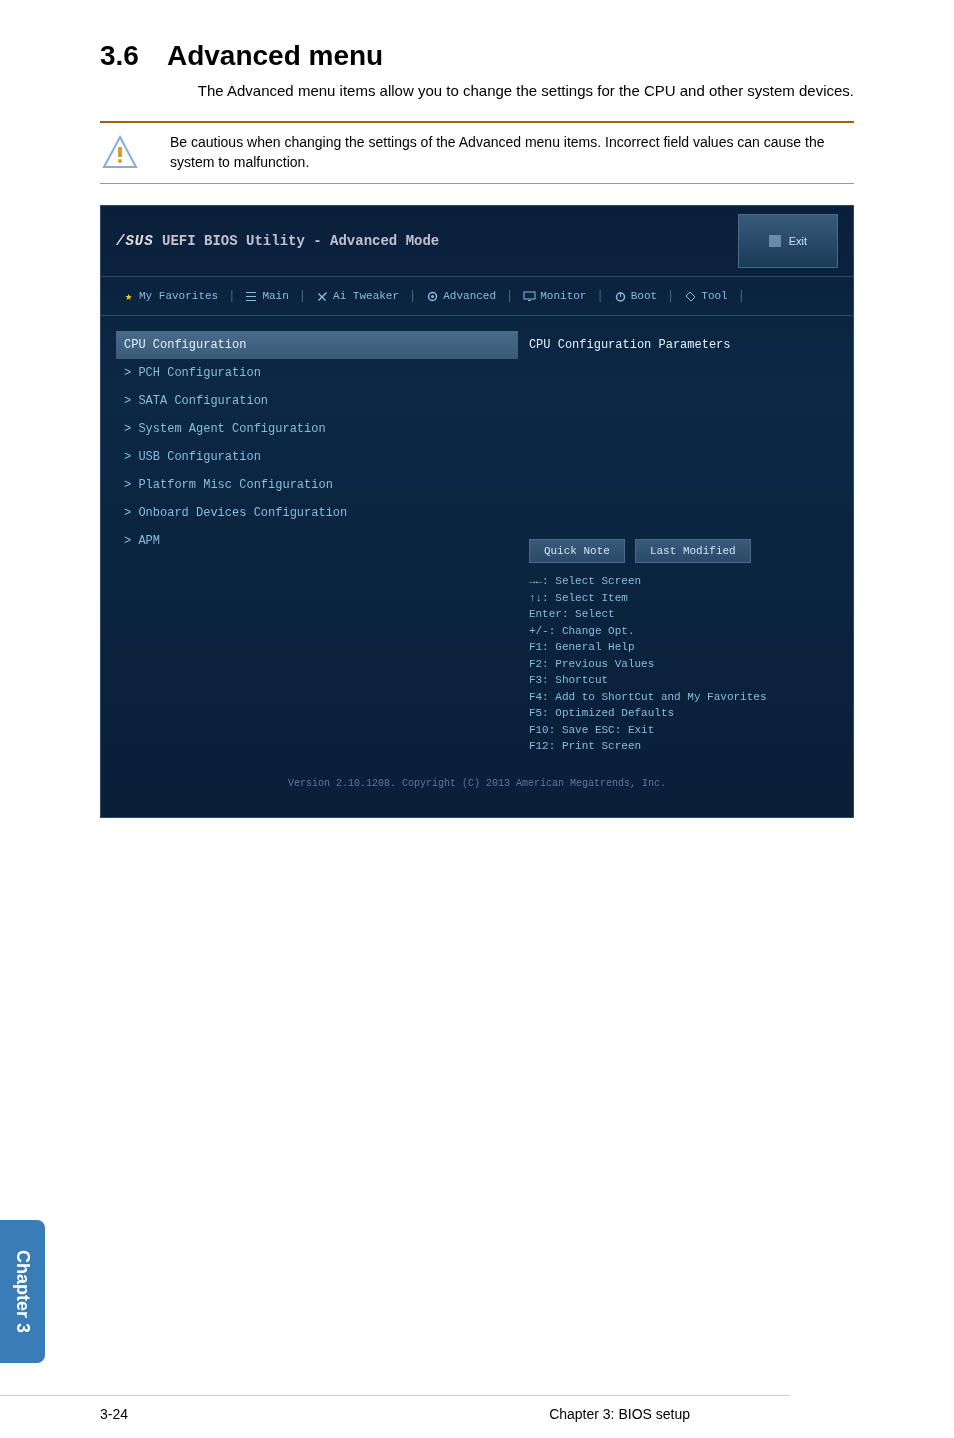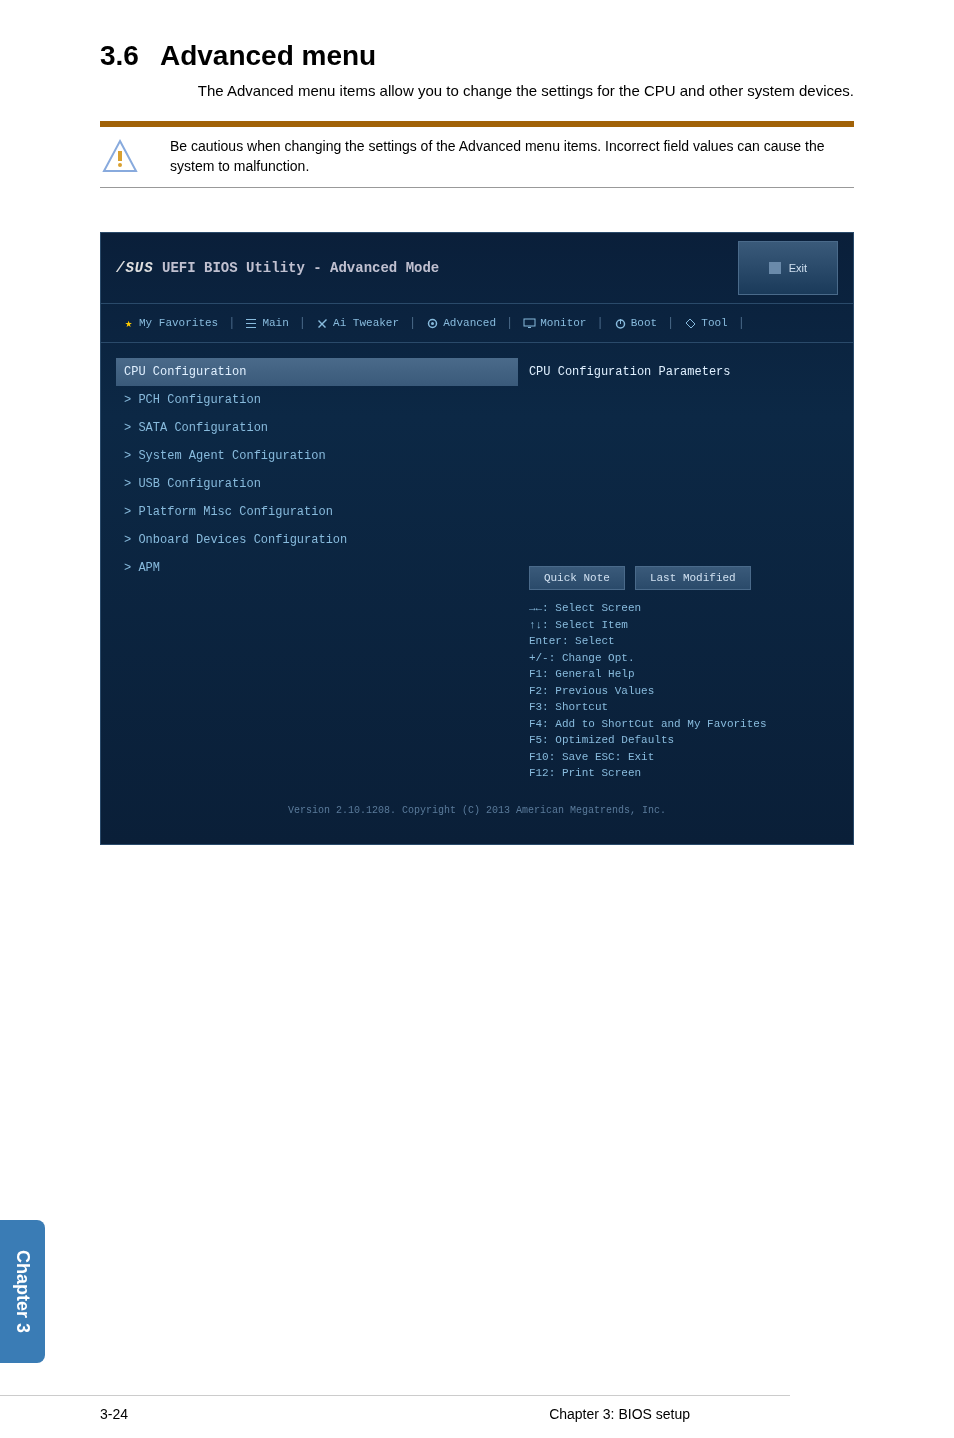--- a/index.html
+++ b/index.html
@@ -15,35 +15,35 @@
     }
     .page-content {
       padding: 40px 100px 60px 100px;
     }
     .section-heading {
       font-size: 28px;
       font-weight: bold;
       margin-bottom: 8px;
     }
     .section-number {
-      margin-right: 21px;
+      margin-right: 28px;
     }
     .section-description {
       font-size: 15px;
       margin-bottom: 20px;
       line-height: 1.4;
       text-align: right;
     }
     .warning-box {
       display: flex;
       align-items: flex-start;
-      border-top: 6px solid #a16207;
+      border-top: 2px solid #a16207;
       border-bottom: 1px solid #999;
       padding: 10px 0;
-      margin-bottom: 44px;
+      margin-bottom: 21px;
       justify-content: space-between;
     }
     .warning-icon {
       width: 40px;
       height: 40px;
       margin-right: 30px;
       flex-shrink: 0;
     }
     .warning-text {
       font-size: 14px;

